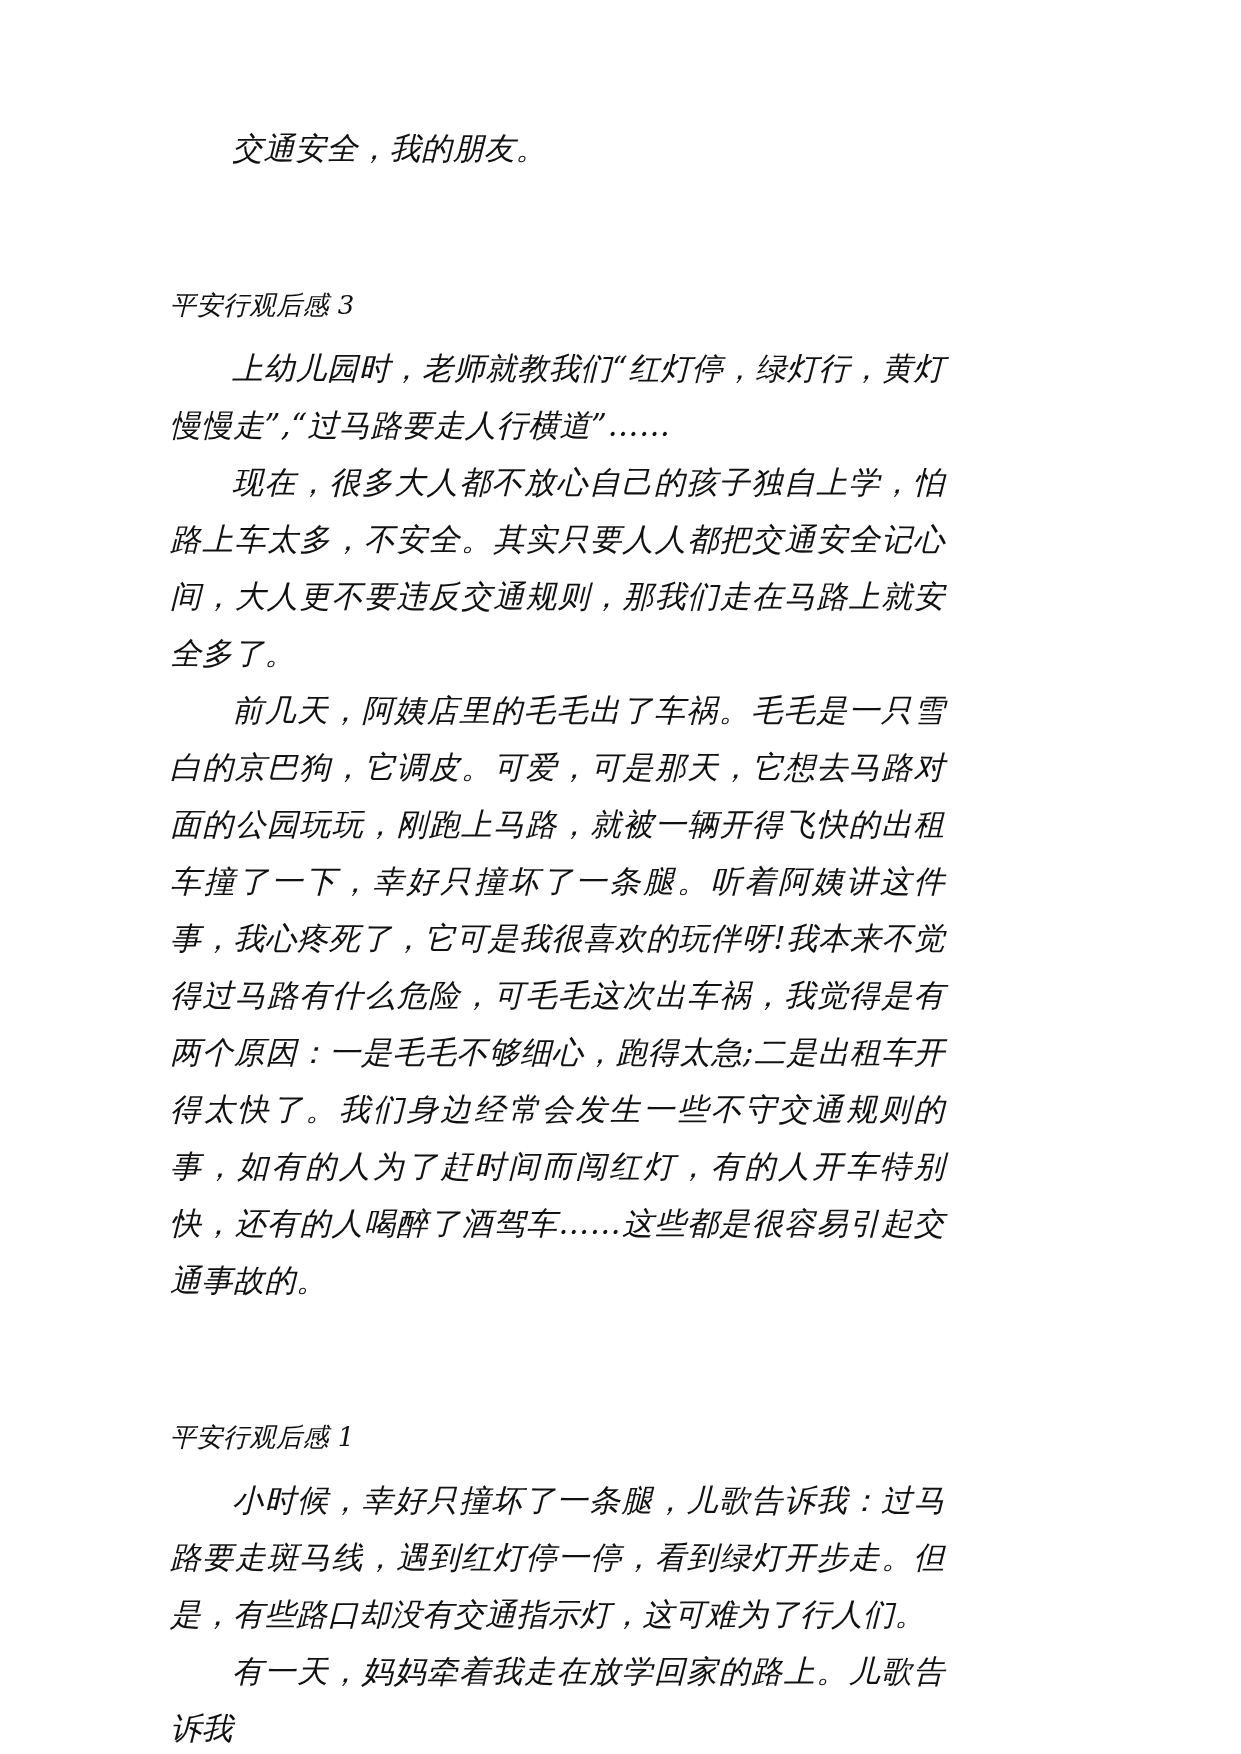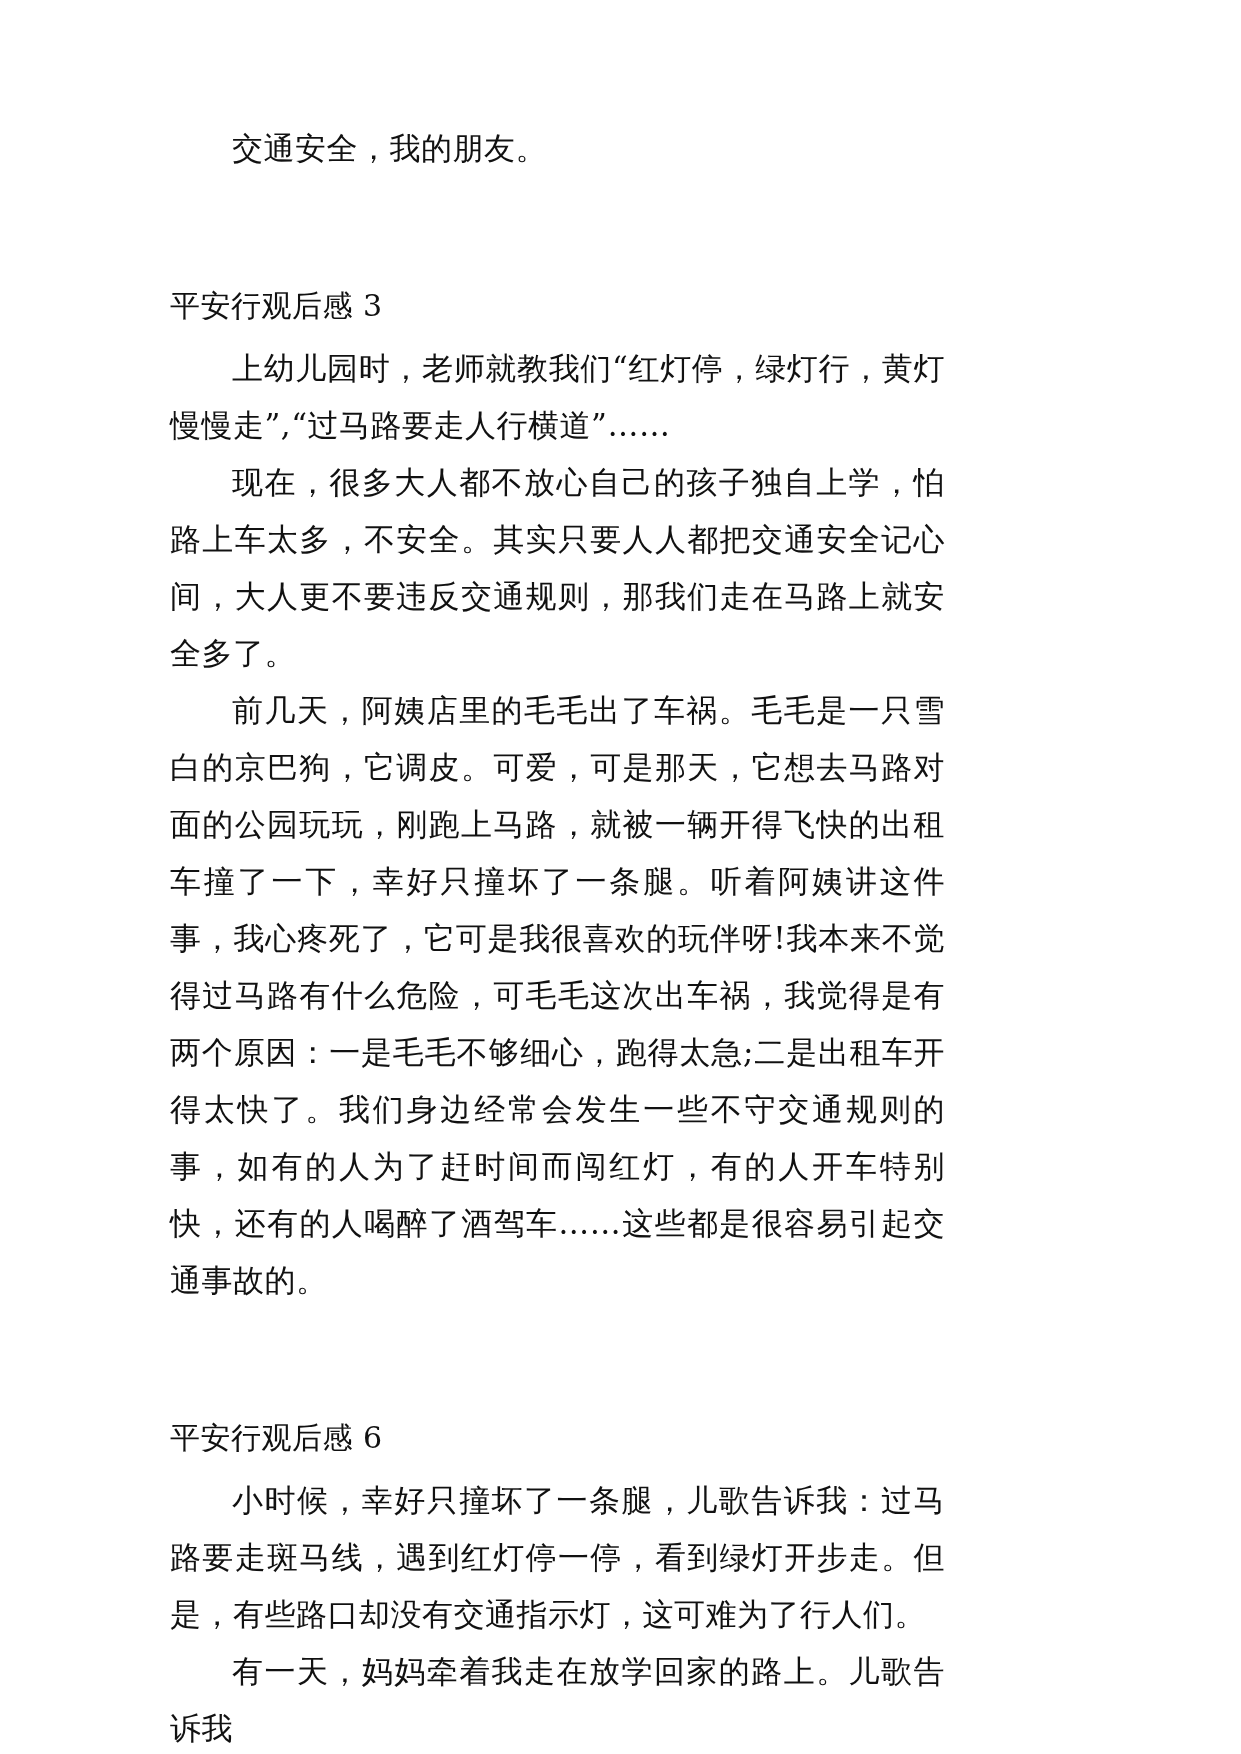--- a/index.html
+++ b/index.html
@@ -13,56 +13,57 @@
     color: #000000;
   }
   .page {
     width: 1095px;
     height: 1754px;
     box-sizing: border-box;
     padding: 120px 150px 90px 170px;
     background: #ffffff;
     position: relative;
     overflow: hidden;
+    font-style: italic;
   }
   .doc-body {
     font-size: 31px;
     line-height: 57px;
     letter-spacing: 0.5px;
     text-align: justify;
     text-justify: inter-ideograph;
     color: #111111;
   }
   p {
     margin: 0;
   }
   .para {
     text-indent: 2em;
     margin-bottom: 0;
   }
   .heading {
     text-indent: 0;
     margin-top: 48px;
     margin-bottom: 6px;
-    font-size: 30px;
+    font-size: 26px;
     letter-spacing: 0.5px;
   }
   .spacer-lg {
     height: 52px;
   }
 </style>
 </head>
 <body>
 
 <div class="page">
   <div class="doc-body" id="doc-body">
       <p class="para">交通安全，我的朋友。</p>
       <div class="spacer-lg"></div>
       <p class="heading">平安行观后感 3</p>
       <p class="para">上幼儿园时，老师就教我们“红灯停，绿灯行，黄灯慢慢走”,“过马路要走人行横道”……</p>
       <p class="para">现在，很多大人都不放心自己的孩子独自上学，怕路上车太多，不安全。其实只要人人都把交通安全记心间，大人更不要违反交通规则，那我们走在马路上就安全多了。</p>
       <p class="para">前几天，阿姨店里的毛毛出了车祸。毛毛是一只雪白的京巴狗，它调皮。可爱，可是那天，它想去马路对面的公园玩玩，刚跑上马路，就被一辆开得飞快的出租车撞了一下，幸好只撞坏了一条腿。听着阿姨讲这件事，我心疼死了，它可是我很喜欢的玩伴呀!我本来不觉得过马路有什么危险，可毛毛这次出车祸，我觉得是有两个原因：一是毛毛不够细心，跑得太急;二是出租车开得太快了。我们身边经常会发生一些不守交通规则的事，如有的人为了赶时间而闯红灯，有的人开车特别快，还有的人喝醉了酒驾车……这些都是很容易引起交通事故的。</p>
       <div class="spacer-lg"></div>
-      <p class="heading">平安行观后感 6</p>
+      <p class="heading">平安行观后感 1</p>
       <p class="para">小时候，幸好只撞坏了一条腿，儿歌告诉我：过马路要走斑马线，遇到红灯停一停，看到绿灯开步走。但是，有些路口却没有交通指示灯，这可难为了行人们。</p>
       <p class="para">有一天，妈妈牵着我走在放学回家的路上。儿歌告诉我</p>
     </div>
 </div>
 
 </body></html>

